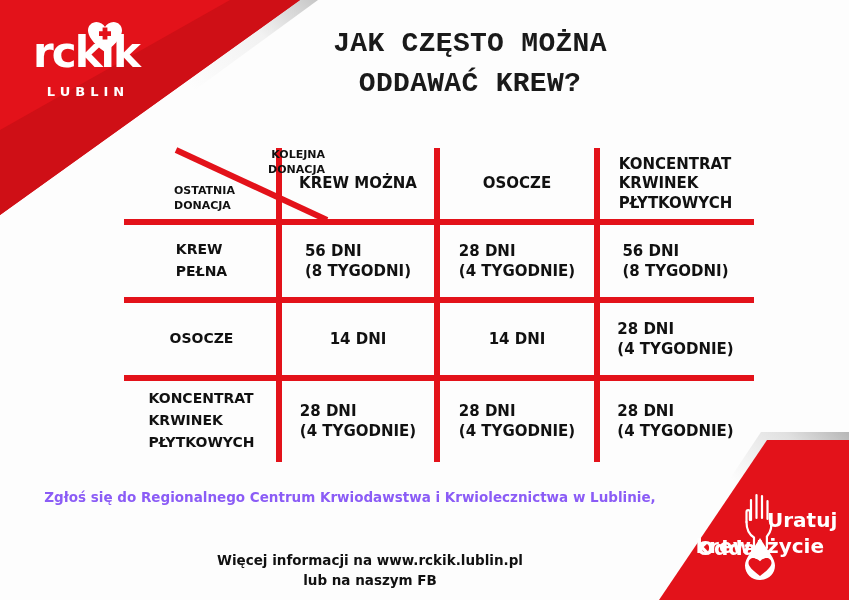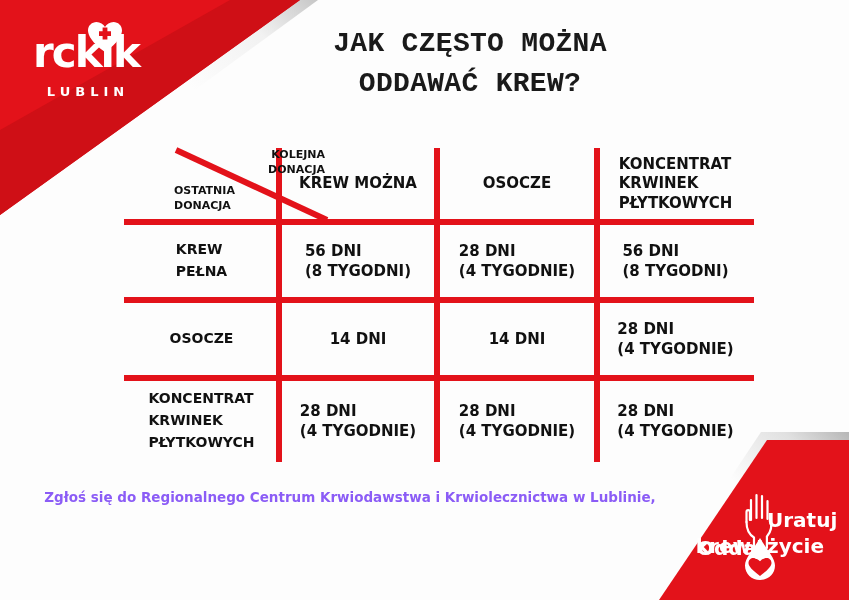--- a/index.html
+++ b/index.html
@@ -403,20 +403,24 @@
         <div>OSTATNIA</div>
         <div>DONACJA</div>
       </div>
     </div>
   </div>
 
   <div class="cta">
     <div>Zgłoś się do Regionalnego Centrum Krwiodawstwa i Krwiolecznictwa w Lublinie,</div>
   </div>
 
+  <div class="more">
+    <div>Więcej informacji na www.rckik.lublin.pl</div>
+    <div>lub na naszym FB</div>
+  </div>
 
   <div class="corner-br-shadow"></div>
   <div class="corner-br"></div>
   <div class="corner-br-fold"></div>
 
   <div class="slogan">
     <svg width="170" height="96" viewBox="0 0 170 96" aria-hidden="true">
       <g fill="none" stroke="#ffffff" stroke-width="2.2" stroke-linecap="round" stroke-linejoin="round">
         <path d="M76 34 V14 M81.5 32 V9 M87 32 V10 M92.5 33 V15"></path>
         <path d="M71.5 36 V26 c0-2.4 3.4-2.4 3.4 0 V34"></path>

